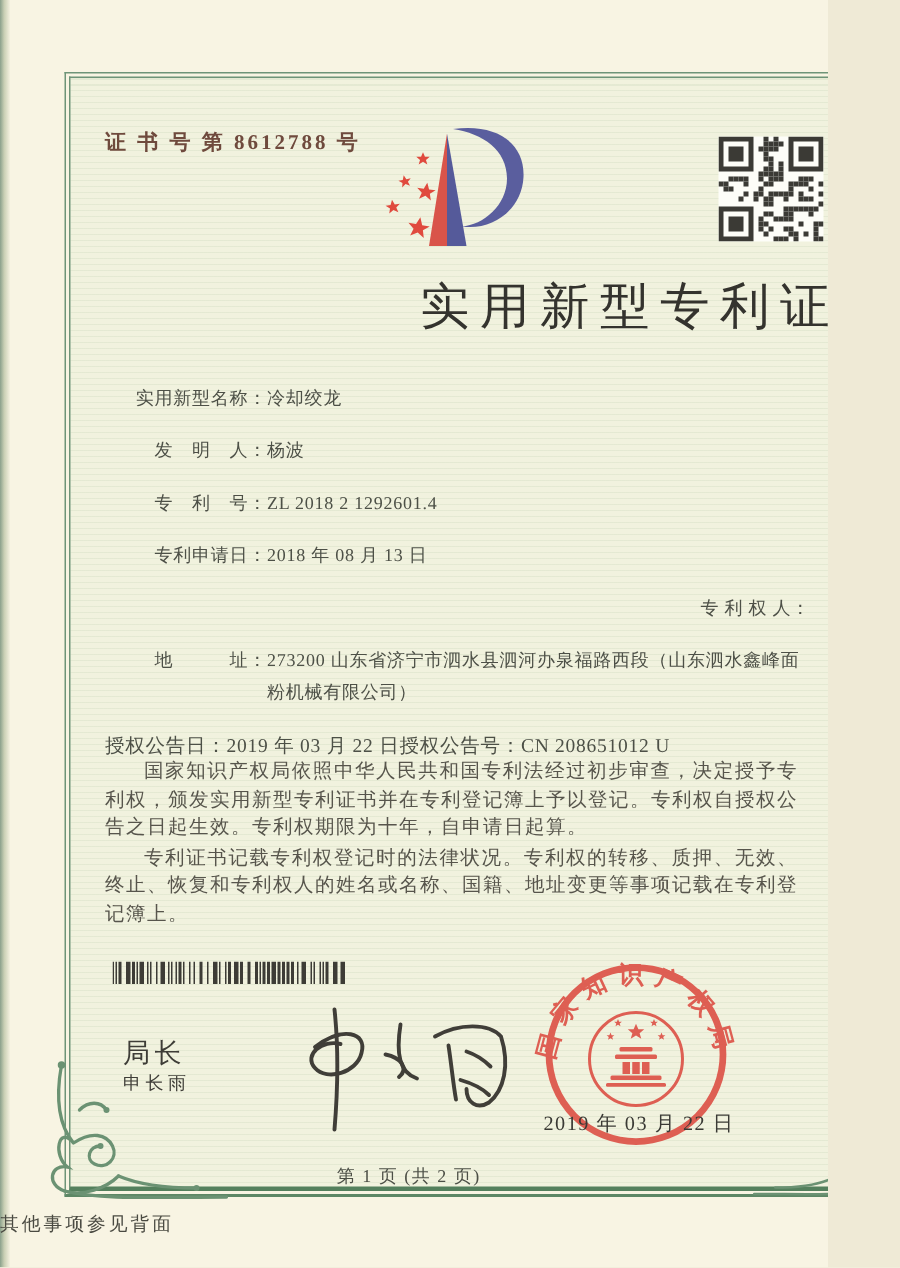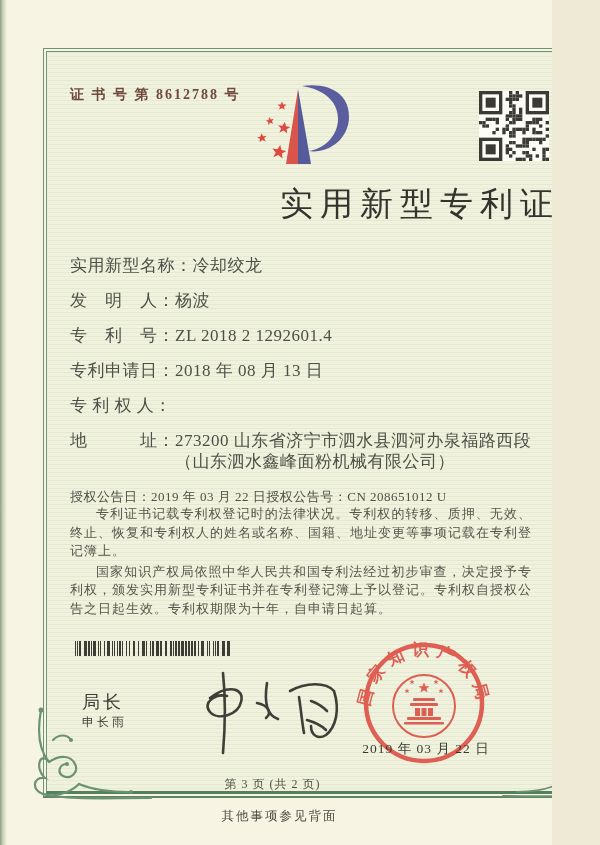--- a/index.html
+++ b/index.html
@@ -35,22 +35,22 @@
   }
   .logo { position:absolute; left:248px; top:80px; width:106px; height:90px; }
   .qr { position:absolute; left:479px; top:91px; width:70px; height:70px; background:#fdfdf8; }
   .title {
     position:absolute; left:0; top:182px; width:600px; text-align:right;
     font-size:33px; color:#34332e; letter-spacing:7px; font-weight:500;
   }
   .fields { position:absolute; left:70px; top:255px; width:470px; }
   .field-row {
     display:flex; align-items:flex-start;
-    font-size:17px; line-height:21px; color:#4d5047;
-    margin-bottom:14px; letter-spacing:0.5px;
+    font-size:12px; line-height:21px; color:#4d5047;
+    margin-bottom:14px; letter-spacing:0.5px;justify-content:flex-end;
   }
   .field-label { flex:none; white-space:nowrap; }
   .field-value { flex:1 1 auto; max-width:362px; }
   .grant-row { display:flex; margin-top:1px; }
   .grant-pair { display:flex; font-size:13px; line-height:21px; color:#4d5047; letter-spacing:0.5px; }
   .body-text {
     position:absolute; left:70px; top:505px; width:462px;
     font-size:13px; line-height:18.5px; color:#57554c; letter-spacing:1px;
     text-align:justify;
   }
@@ -62,22 +62,22 @@
   .seal { position:absolute; left:349px; top:630px; width:150px; height:150px; opacity:0.92; }
   .seal-date {
     position:absolute; left:347px; top:740px; width:158px; text-align:center;
     font-size:13.5px; color:#3a3a35; letter-spacing:1px;
   }
   .page-indicator {
     position:absolute; left:0; top:776px; width:545px; text-align:center;
     font-size:12px; color:#4c4f46; letter-spacing:1px;
   }
   .back-note {
-    position:absolute; left:0; top:808px; width:540px; text-align:center;
-    font-size:12.5px; color:#4a4a42; letter-spacing:2px;padding-left:19px;
+    position:absolute; left:0; top:808px; width:540px; 
+    font-size:12.5px; color:#4a4a42; letter-spacing:2px;
   }
   .flourish-left  { position:absolute; left:27px; top:706px; width:128px; height:96px; }
   .flourish-right { position:absolute; left:500px; top:730px; width:90px; height:70px; transform:scaleX(-1); }
 </style>
 </head>
 <body>
 
 <div class="scan">
   <div class="scan-edge-left"></div>
 
@@ -256,22 +256,22 @@
         <span>2019 年 03 月 22 日</span>
       </div>
       <div class="grant-pair">
         <span class="field-label">授权公告号：</span>
         <span>CN 208651012 U</span>
       </div>
     </div>
   </div>
 
   <div class="body-text">
+    <p>国家知识产权局依照中华人民共和国专利法经过初步审查，决定授予专利权，颁发实用新型专利证书并在专利登记簿上予以登记。专利权自授权公告之日起生效。专利权期限为十年，自申请日起算。</p>
     <p>专利证书记载专利权登记时的法律状况。专利权的转移、质押、无效、终止、恢复和专利权人的姓名或名称、国籍、地址变更等事项记载在专利登记簿上。</p>
-    <p>国家知识产权局依照中华人民共和国专利法经过初步审查，决定授予专利权，颁发实用新型专利证书并在专利登记簿上予以登记。专利权自授权公告之日起生效。专利权期限为十年，自申请日起算。</p>
   </div>
 
   <svg class="barcode" id="barcode-svg" viewBox="0 0 158 15" preserveAspectRatio="none">
       <rect x="0" y="0" width="1" height="15" fill="#3d3c36"></rect>
       <rect x="2" y="0" width="1" height="15" fill="#3d3c36"></rect>
       <rect x="4" y="0" width="2" height="15" fill="#3d3c36"></rect>
       <rect x="9" y="0" width="3" height="15" fill="#3d3c36"></rect>
       <rect x="13" y="0" width="2" height="15" fill="#3d3c36"></rect>
       <rect x="16" y="0" width="1" height="15" fill="#3d3c36"></rect>
       <rect x="18" y="0" width="3" height="15" fill="#3d3c36"></rect>
@@ -352,21 +352,21 @@
       <rect x="66" y="78" width="5" height="8"></rect>
       <rect x="72.5" y="78" width="5" height="8"></rect>
       <rect x="79" y="78" width="5" height="8"></rect>
       <rect x="58" y="87" width="34" height="3" rx="1"></rect>
       <rect x="55" y="92" width="40" height="2.5" rx="1"></rect>
     </g>
   </svg>
 
   <div class="seal-date">2019 年 03 月 22 日</div>
 
-  <div class="page-indicator">第 3 页 (共 2 页)</div>
+  <div class="page-indicator">第 1 页 (共 2 页)</div>
   <div class="back-note">其他事项参见背面</div>
 
   <svg class="flourish-left" viewBox="0 0 128 96">
     <g fill="none" stroke="#6b9273" stroke-width="2.2" stroke-linecap="round">
       <path d="M14,4 C10,26 12,44 22,56 C12,44 8,64 18,72 C6,70 4,84 16,88 C28,92 44,86 52,78"></path>
       <path d="M22,56 C34,48 44,50 48,58 C52,66 44,74 36,70 C30,67 32,58 40,58"></path>
       <path d="M16,88 C40,94 78,92 124,92"></path>
       <path d="M52,78 C66,84 86,86 104,86"></path>
       <path d="M26,34 C32,28 40,28 44,34"></path>
     </g>

